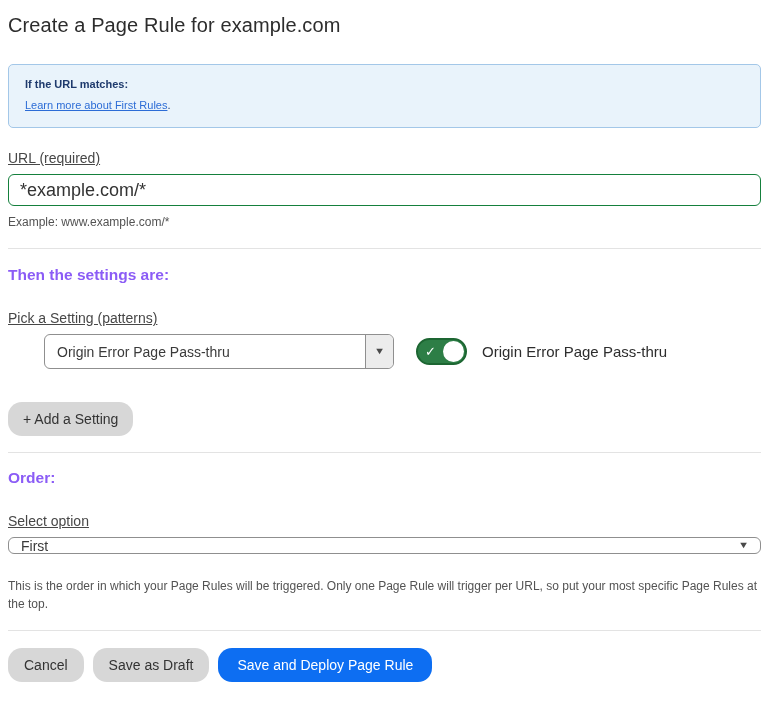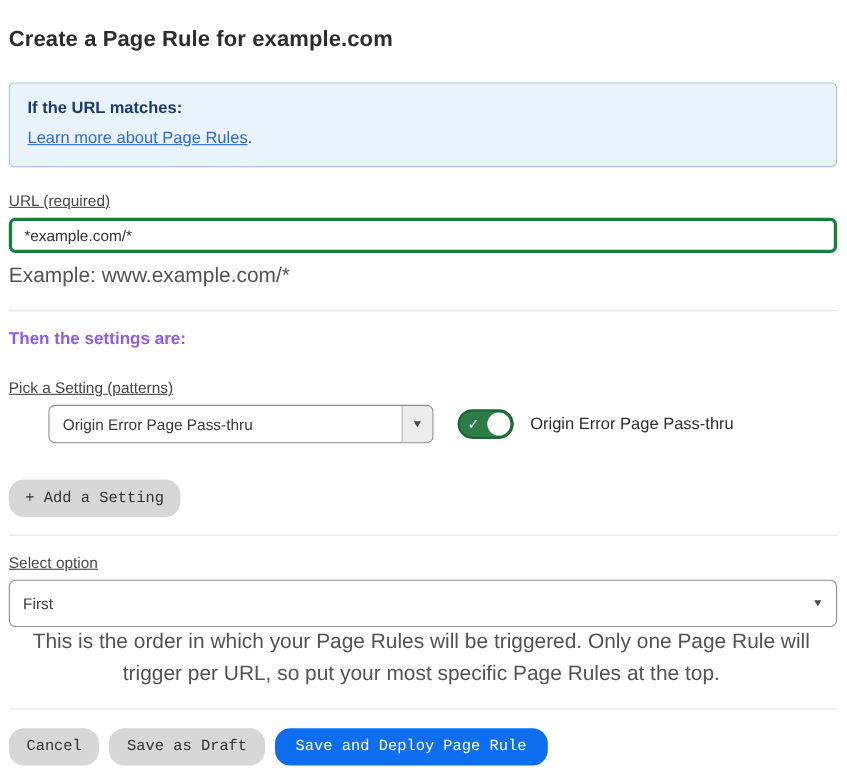--- a/index.html
+++ b/index.html
@@ -8,32 +8,32 @@
     background: #ffffff;
     font-family: "Liberation Sans", sans-serif;
     color: #333;
   }
   main {
     width: 770px;
     padding: 8px 9px 14px 8px;
   }
   h1 {
     font-size: 20px;
-    font-weight: 700;
+    font-weight: 400;
     color: #2d2d2d;
-    margin: 17px 0 16px 0;
+    margin: 6px 0 16px 0;
     letter-spacing: 0.1px;
   }
   .info-box {
     background: var(--info-bg, #e9f3fb);
     border: 1px solid var(--info-border, #a3c7e8);
     border-radius: 5px;
     padding: 11px 16px 13px 16px;
     color: var(--info-text, #1e3a6d);
-    font-size: 15px;
+    font-size: 11px;
     line-height: 1.55;
     margin-bottom: 22px;
     margin-top: 27px;
   }
   .info-heading { font-weight: 700; margin: 0 0 2px 0; }
   .info-body { margin: 0; }
   .info-link-line { margin: 4px 0 0 0; }
   .info-link {
     color: var(--link, #2c6cd6);
     text-decoration: underline;
@@ -42,30 +42,30 @@
   .field-label {
     display: block;
     font-size: 14px;
     color: #474747;
     margin-bottom: 8px;
     text-decoration: underline;
   }
   .text-input {
     width: 100%;
     height: 32px;
-    border: 3px solid #15803d;
+    border: 1px solid #15803d;
     border-radius: 6px;
     padding: 0 11px;
-    font-size: 14px;
+    font-size: 18px;
     color: #333;
     font-family: inherit;
     background: #fff;
   }
   .helper-text {
-    font-size: 19px;
+    font-size: 12px;
     color: #535353;
     margin: 7px 0 0 0;
     line-height: 1.5;
   }
   .divider {
     border: none;
     border-top: 1px solid #e3e3e3;
     margin: 17px 0;
   }
   .section-heading {
@@ -140,59 +140,59 @@
     background: #fff;
     border-radius: 50%;
     margin-right: 1px;
   }
   .toggle-label {
     font-size: 15px;
     color: #2d2d2d;
     margin-left: -7px;
   }
   .btn {
-    font-family: Liberation Mono, monospace;
+    font-family: Liberation Sans, sans-serif;
     font-size: 14px;
     border: none;
     border-radius: 14px;
     padding: 9px 16px;
     cursor: pointer;
     color: #333;
   }
   .btn.secondary { background: var(--secondary-button, #d7d7d7); }
   .btn.primary {
     background: var(--primary-button, #0d6ef2);
     color: #fff;
     padding: 9px 19px;
   }
   .add-setting { margin-top: 33px; padding: 9px 15px; }
   .divider.after-add { margin-top: 16px; margin-bottom: 16px; }
   .order-select {
     width: 100%;
-    height: 43px;
+    height: 17px;
     justify-content: space-between;
   }
   .arrow-glyph.plain { margin-right: 12px; }
-  .order-helper { margin-top: 0; max-width: 750px; text-align: center; }
+  .order-helper { margin-top: 23px; max-width: 750px; }
   .actions-row {
     display: flex;
     gap: 9px;
     margin-top: 13px;
   }
 </style>
 </head>
 <body>
 
 <main>
 
   <h1>Create a Page Rule for example.com</h1>
 
   <section class="info-box">
     <p class="info-heading">If the URL matches:</p>
-    <p class="info-link-line"><a class="info-link">Learn more about Page Rules</a><span>.</span></p>
+    <p class="info-link-line"><a class="info-link">Learn more about First Rules</a><span>.</span></p>
   </section>
 
   <div class="field">
     <label class="field-label">URL (required)</label>
     <input class="text-input" type="text" value="*example.com/*" style="">
     <p class="helper-text">Example: www.example.com/*</p>
   </div>
 
   <hr class="divider">
 
@@ -211,20 +211,21 @@
       <span class="toggle-check">✓</span>
       <span class="toggle-knob"></span>
     </div>
     <span class="toggle-label">Origin Error Page Pass-thru</span>
   </div>
 
   <button class="btn secondary add-setting">+ Add a Setting</button>
 
   <hr class="divider after-add">
 
+  <h2 class="section-heading">Order:</h2>
 
   <label class="field-label">Select option</label>
 
   <div class="select-box order-select">
     <span class="select-value">First</span>
     <span class="arrow-glyph plain">▼</span>
   </div>
 
   <p class="helper-text order-helper">This is the order in which your Page Rules will be triggered. Only one Page Rule will trigger per URL, so put your most specific Page Rules at the top.</p>
 

